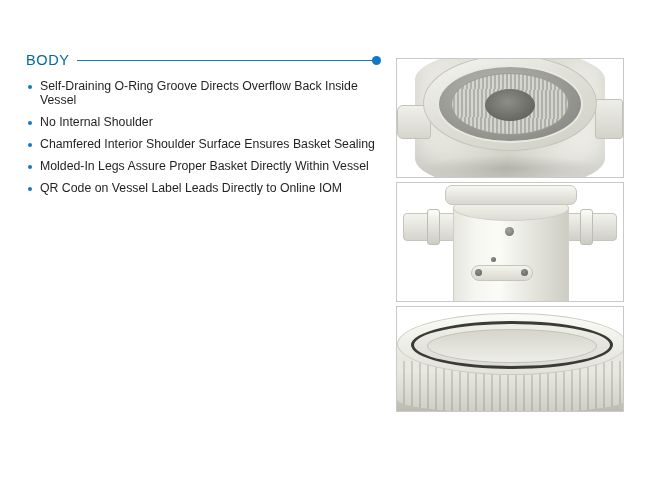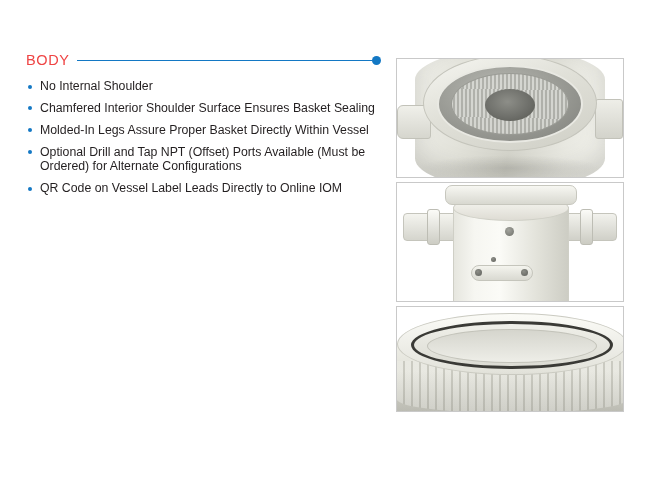--- a/index.html
+++ b/index.html
@@ -29,21 +29,21 @@
     width: 355px;
   }
 
   .section-head {
     display: flex;
     align-items: center;
     height: 20px;
     margin-bottom: 9px;
   }
   .section-title {
-    color: #ef4444;
+    color: #0369a1;
     font-size: 14.5px;
     letter-spacing: 0.6px;
     font-weight: 400;
     white-space: nowrap;
     padding-right: 7px;
   }
   .section-rule {
     flex: 1 1 auto;
     height: 1px;
     background: #1378c4;
@@ -300,24 +300,24 @@
 
   <div class="left-col">
 
     <div class="section-head">
       <div class="section-title">BODY</div>
       <div class="section-rule"></div>
       <div class="section-dot"></div>
     </div>
 
     <ul class="bullets">
+      <li>Self-Draining O-Ring Groove Directs Overflow Back Inside Vessel</li>
       <li>No Internal Shoulder</li>
       <li>Chamfered Interior Shoulder Surface Ensures Basket Sealing</li>
       <li>Molded-In Legs Assure Proper Basket Directly Within Vessel</li>
-      <li>Optional Drill and Tap NPT (Offset) Ports Available (Must be Ordered) for Alternate Configurations</li>
       <li>QR Code on Vessel Label Leads Directly to Online IOM</li>
     </ul>
   </div>
 
   <div class="img-frame" id="photo-top">
     <div class="ph-inner">
       <div class="v1-body"></div>
       <div class="v1-leftlug"></div>
       <div class="v1-rightlug"></div>
       <div class="v1-rim"></div>

